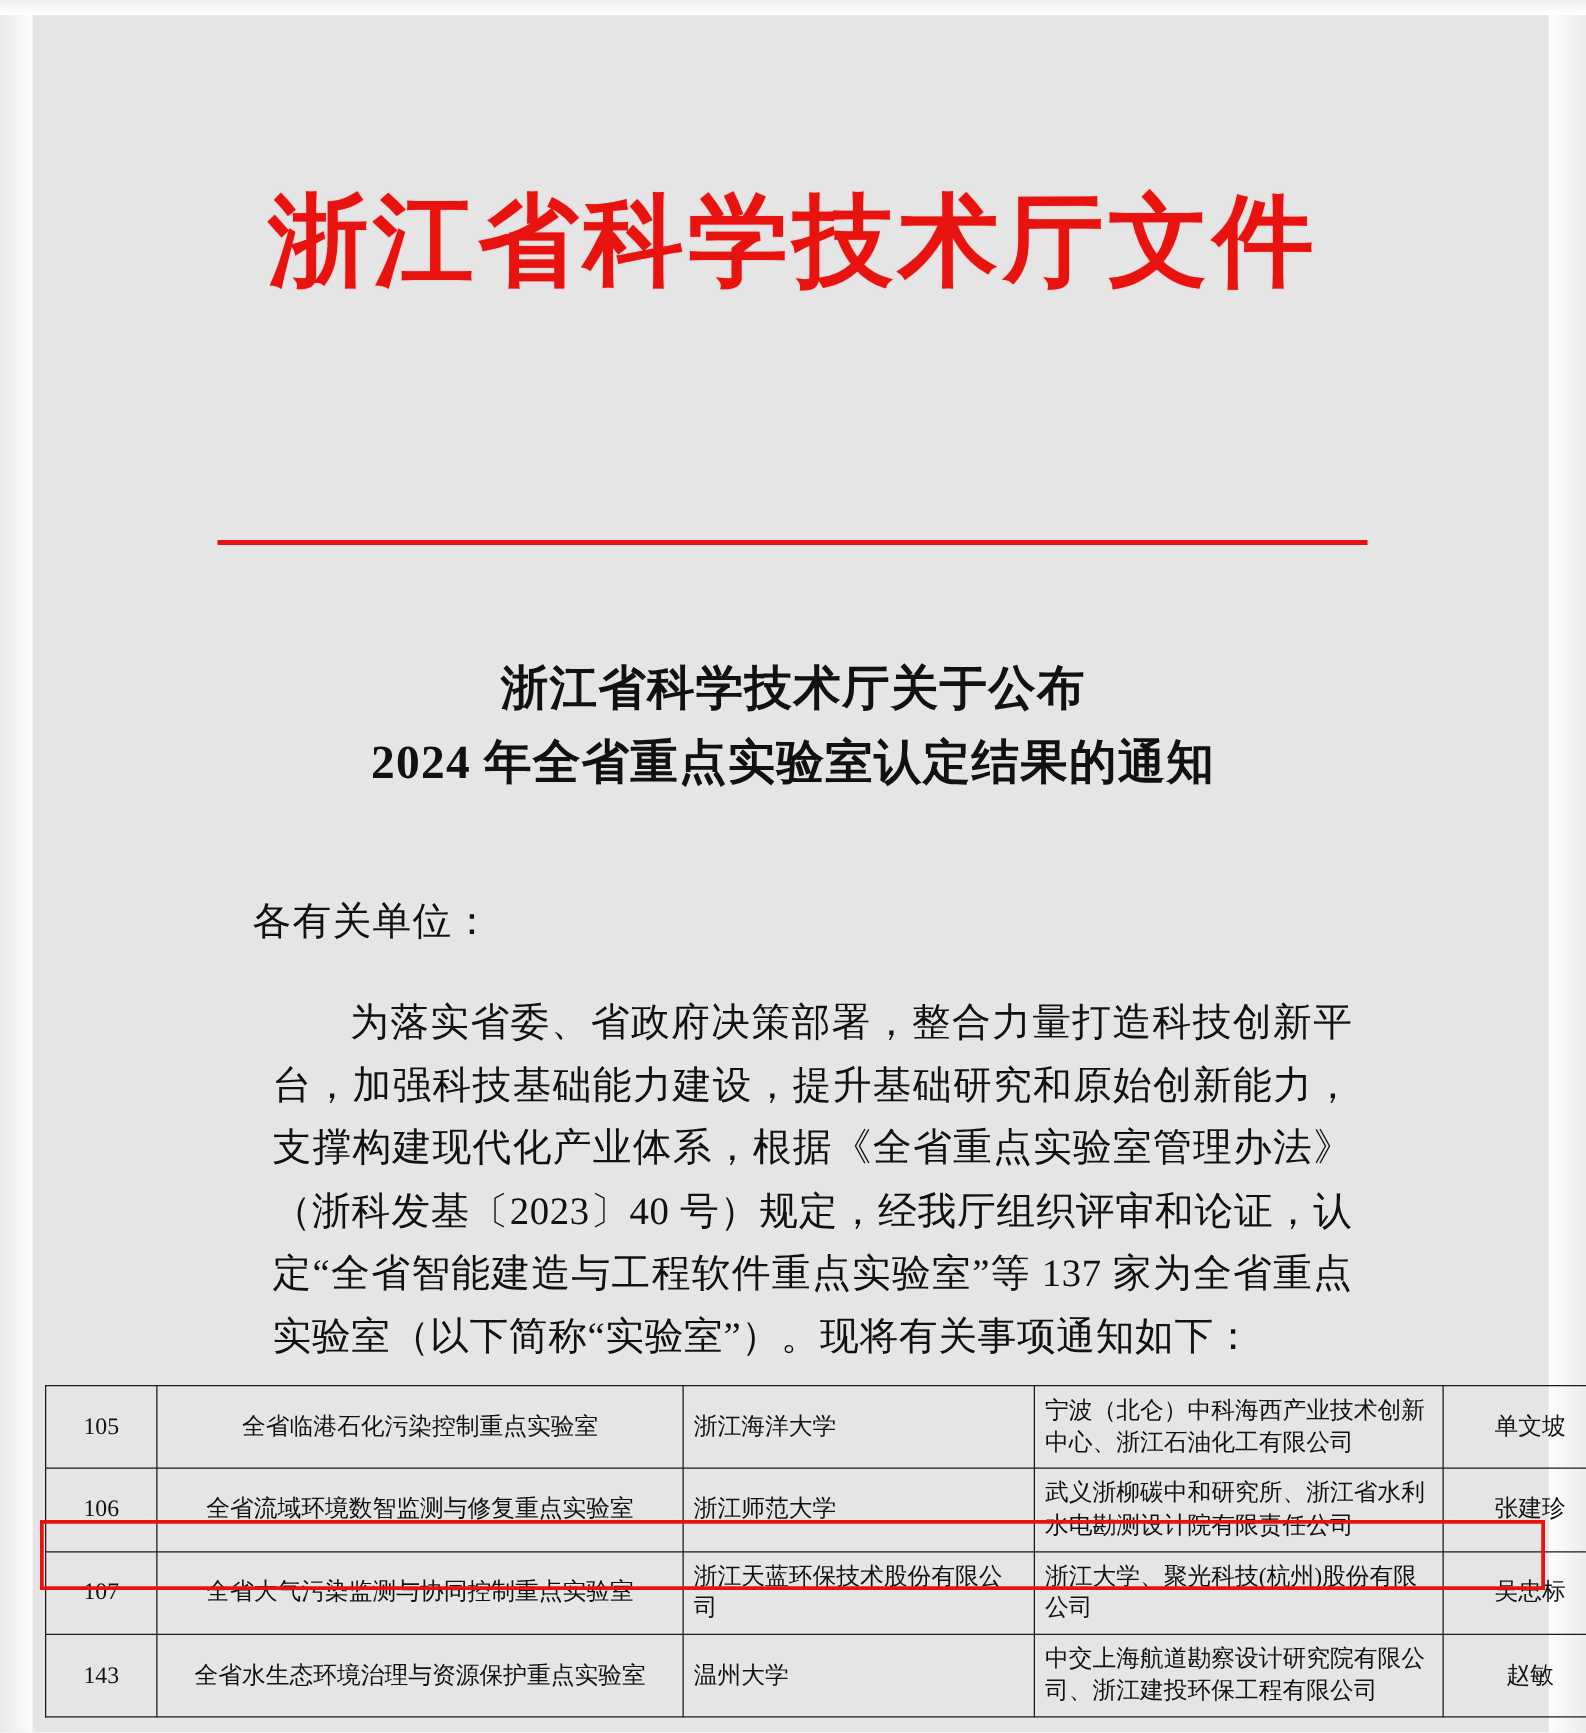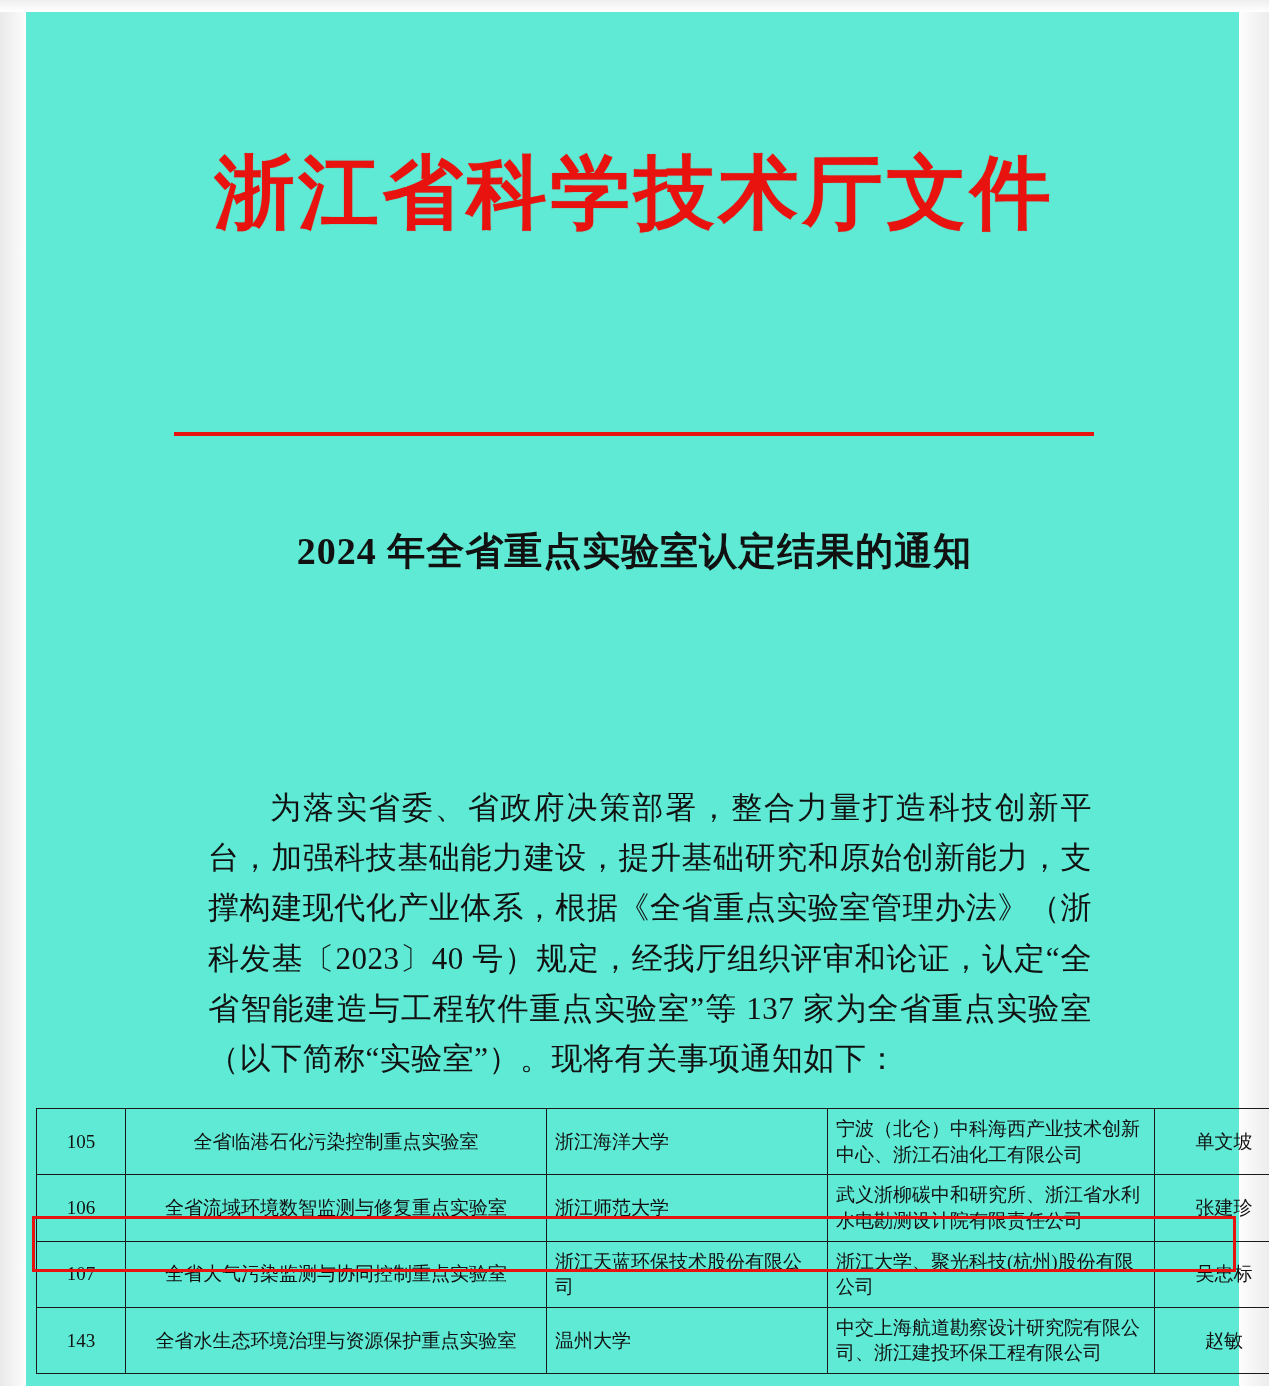--- a/index.html
+++ b/index.html
@@ -14,21 +14,21 @@
     font-family: "Liberation Serif", "DejaVu Serif", serif;
     color: #111;
     overflow: hidden;
   }
   
   .page {
     position: absolute;
     left: 0; top: 0;
     width: 1269px;
     height: 1386px;
-    background: #5eead4;
+    background: #e5e5e5;
   }
   .scan-edge-left {
     position: absolute;
     left: 0; top: 0;
     width: 26px; height: 1386px;
     background: linear-gradient(to right, #e9e9e9, #fdfdfd);
   }
   .scan-edge-right {
     position: absolute;
     right: 0; top: 0;
@@ -101,21 +101,21 @@
     position: absolute;
     left: 200px;
     top: 775px;
     width: 900px;
     font-size: 31px;
     line-height: 1.62;
     letter-spacing: 0.5px;
     text-align: justify;
   }
   .body-text p {
-    margin: 8px;
+    margin: 18px;
     text-indent: 2em;
   }
 
   
   .table-wrap {
     position: absolute;
     left: 36px;
     top: 1108px;
     width: 1196px;
   }
@@ -174,23 +174,25 @@
   <div class="scan-edge-left"></div>
   <div class="scan-edge-right"></div>
   <div class="scan-edge-top"></div>
 
   <div class="doc-title">浙江省科学技术厅文件</div>
 
 
   <div class="red-rule"></div>
 
   <div class="subject">
+    <div>浙江省科学技术厅关于公布</div>
     <div>2024 年全省重点实验室认定结果的通知</div>
   </div>
 
+  <div class="salutation">各有关单位：</div>
 
   <div class="body-text">
     <p>为落实省委、省政府决策部署，整合力量打造科技创新平台，加强科技基础能力建设，提升基础研究和原始创新能力，支撑构建现代化产业体系，根据《全省重点实验室管理办法》（浙科发基〔2023〕40 号）规定，经我厅组织评审和论证，认定“全省智能建造与工程软件重点实验室”等 137 家为全省重点实验室（以下简称“实验室”）。现将有关事项通知如下：</p>
   </div>
 
   <div class="table-wrap">
     <table class="result-table">
       <tbody>
         <tr>
           <td class="col-no">105</td>

